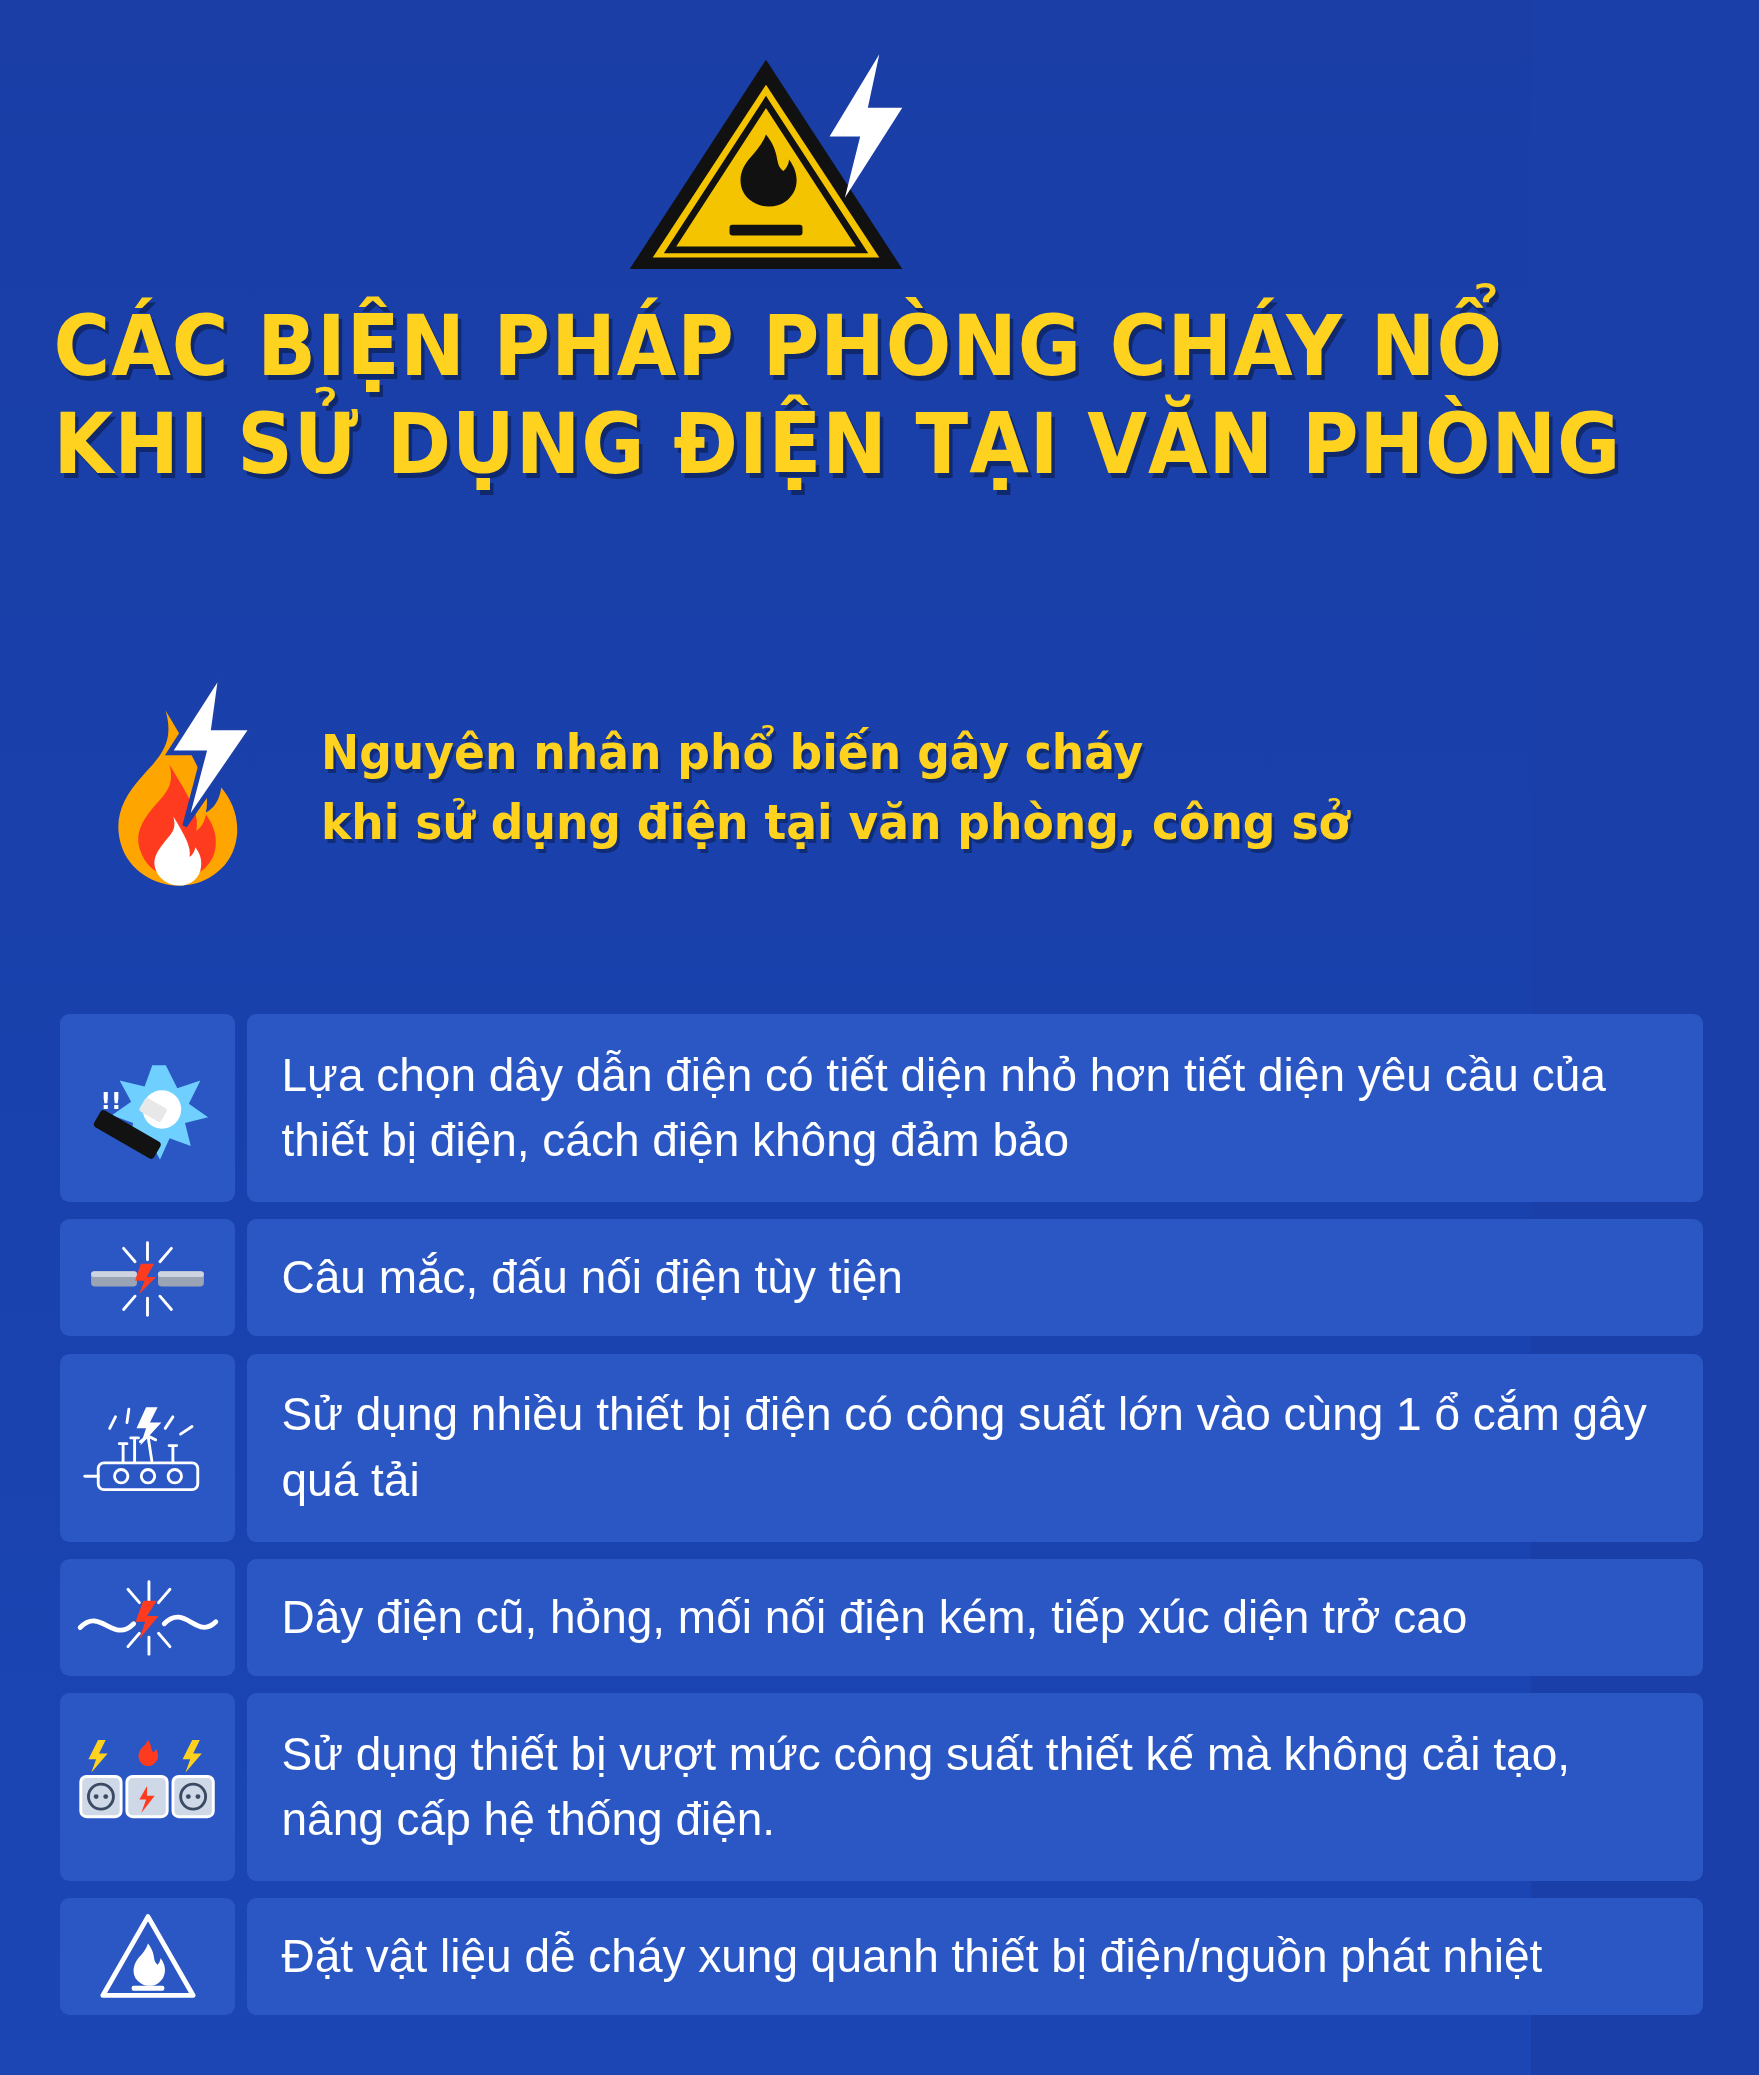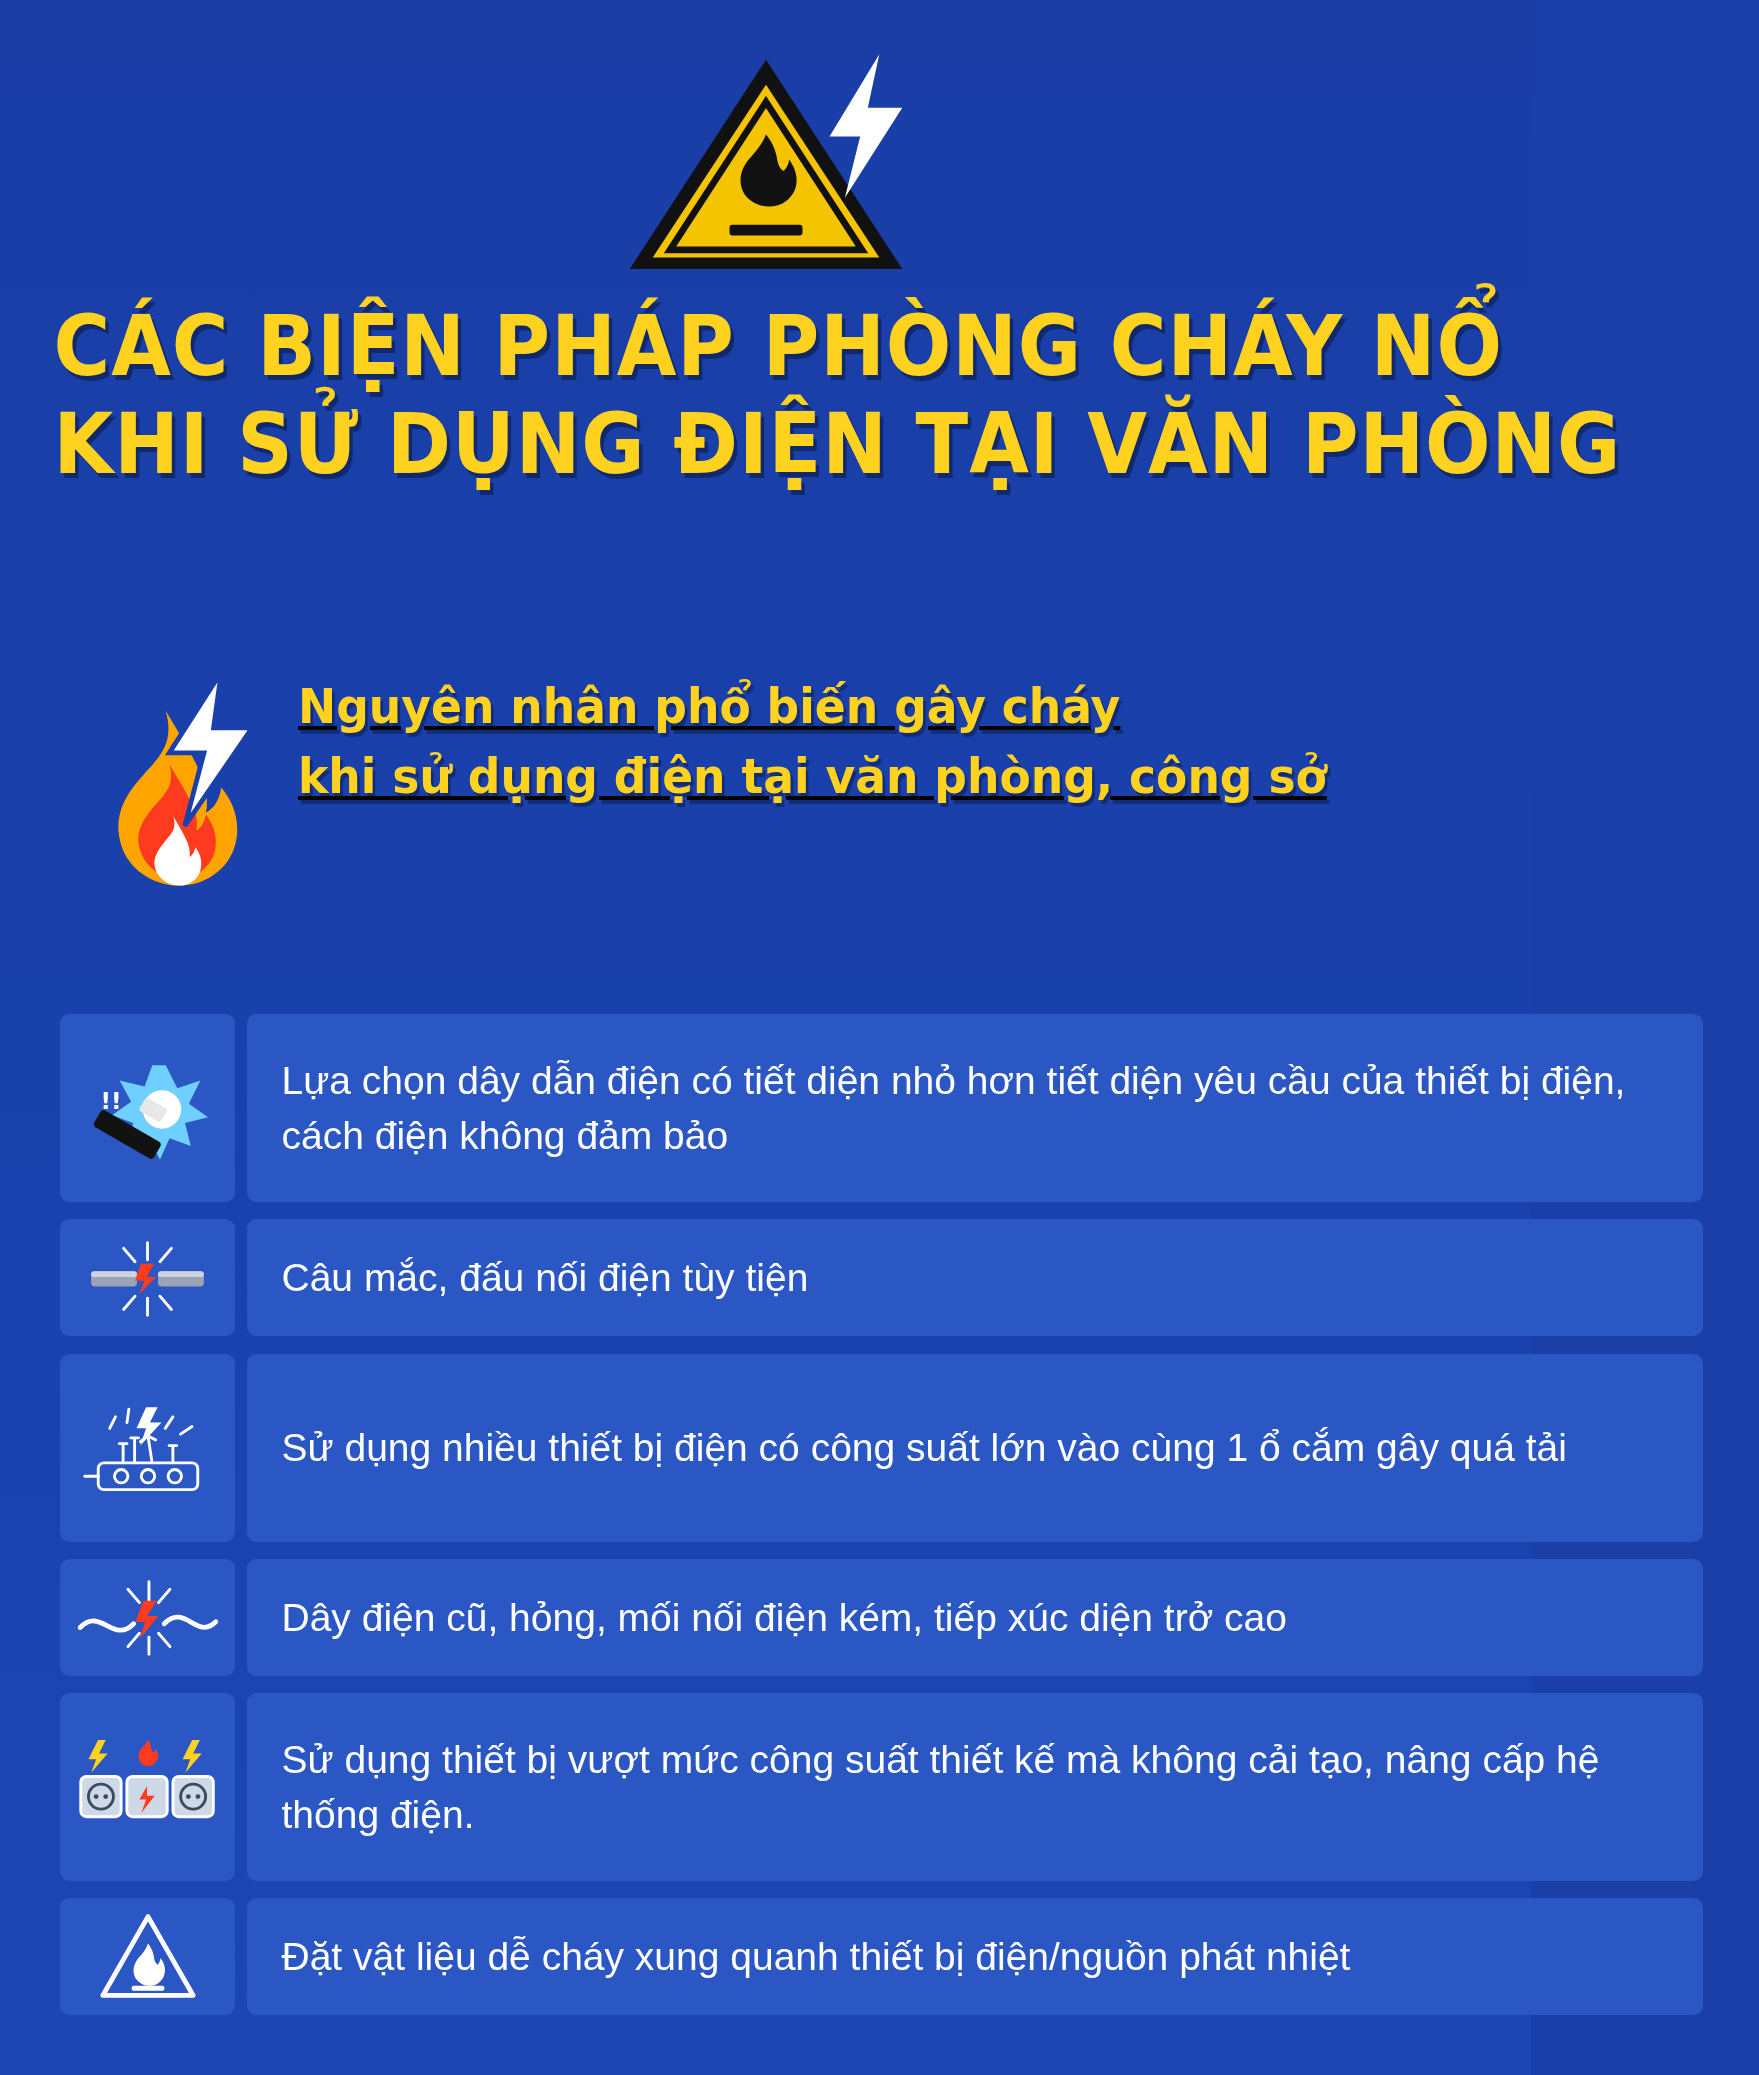--- a/index.html
+++ b/index.html
@@ -67,23 +67,22 @@
     white-space: nowrap;
   }
 
   
   .section {
     position: absolute;
     top: 672px;
     left: 77px;
     width: 1614px;
     display: flex;
-    align-items: flex-start;
-    gap: 19px;
-    text-decoration: underline;
+    align-items: center;
+    gap: 42px;
   }
   .flame-badge {
     position: relative;
     width: 202px;
     height: 231px;
     flex: 0 0 202px;
   }
   .section-text {
     color: #ffd21f;
     font-family: "DejaVu Sans", sans-serif;
@@ -115,21 +114,21 @@
     display: flex;
     align-items: center;
     justify-content: center;
     margin-right: 11.5px;
   }
   .row-text {
     flex: 1 1 auto;
     background: #2b57c4;
     border-radius: 9.6px;
     color: #ffffff;
-    font-size: 39px;
+    font-size: 46px;
     line-height: 1.42;
     padding: 25px 35px;
     display: flex;
     align-items: center;
     font-family: "Liberation Sans", sans-serif;
     box-sizing: border-box;
   }
   .row.h1 .row-icon, .row.h1 .row-text { min-height: 188px; }
   .row.h2 .row-icon, .row.h2 .row-text { min-height: 117px; }
   svg { display: block; }

